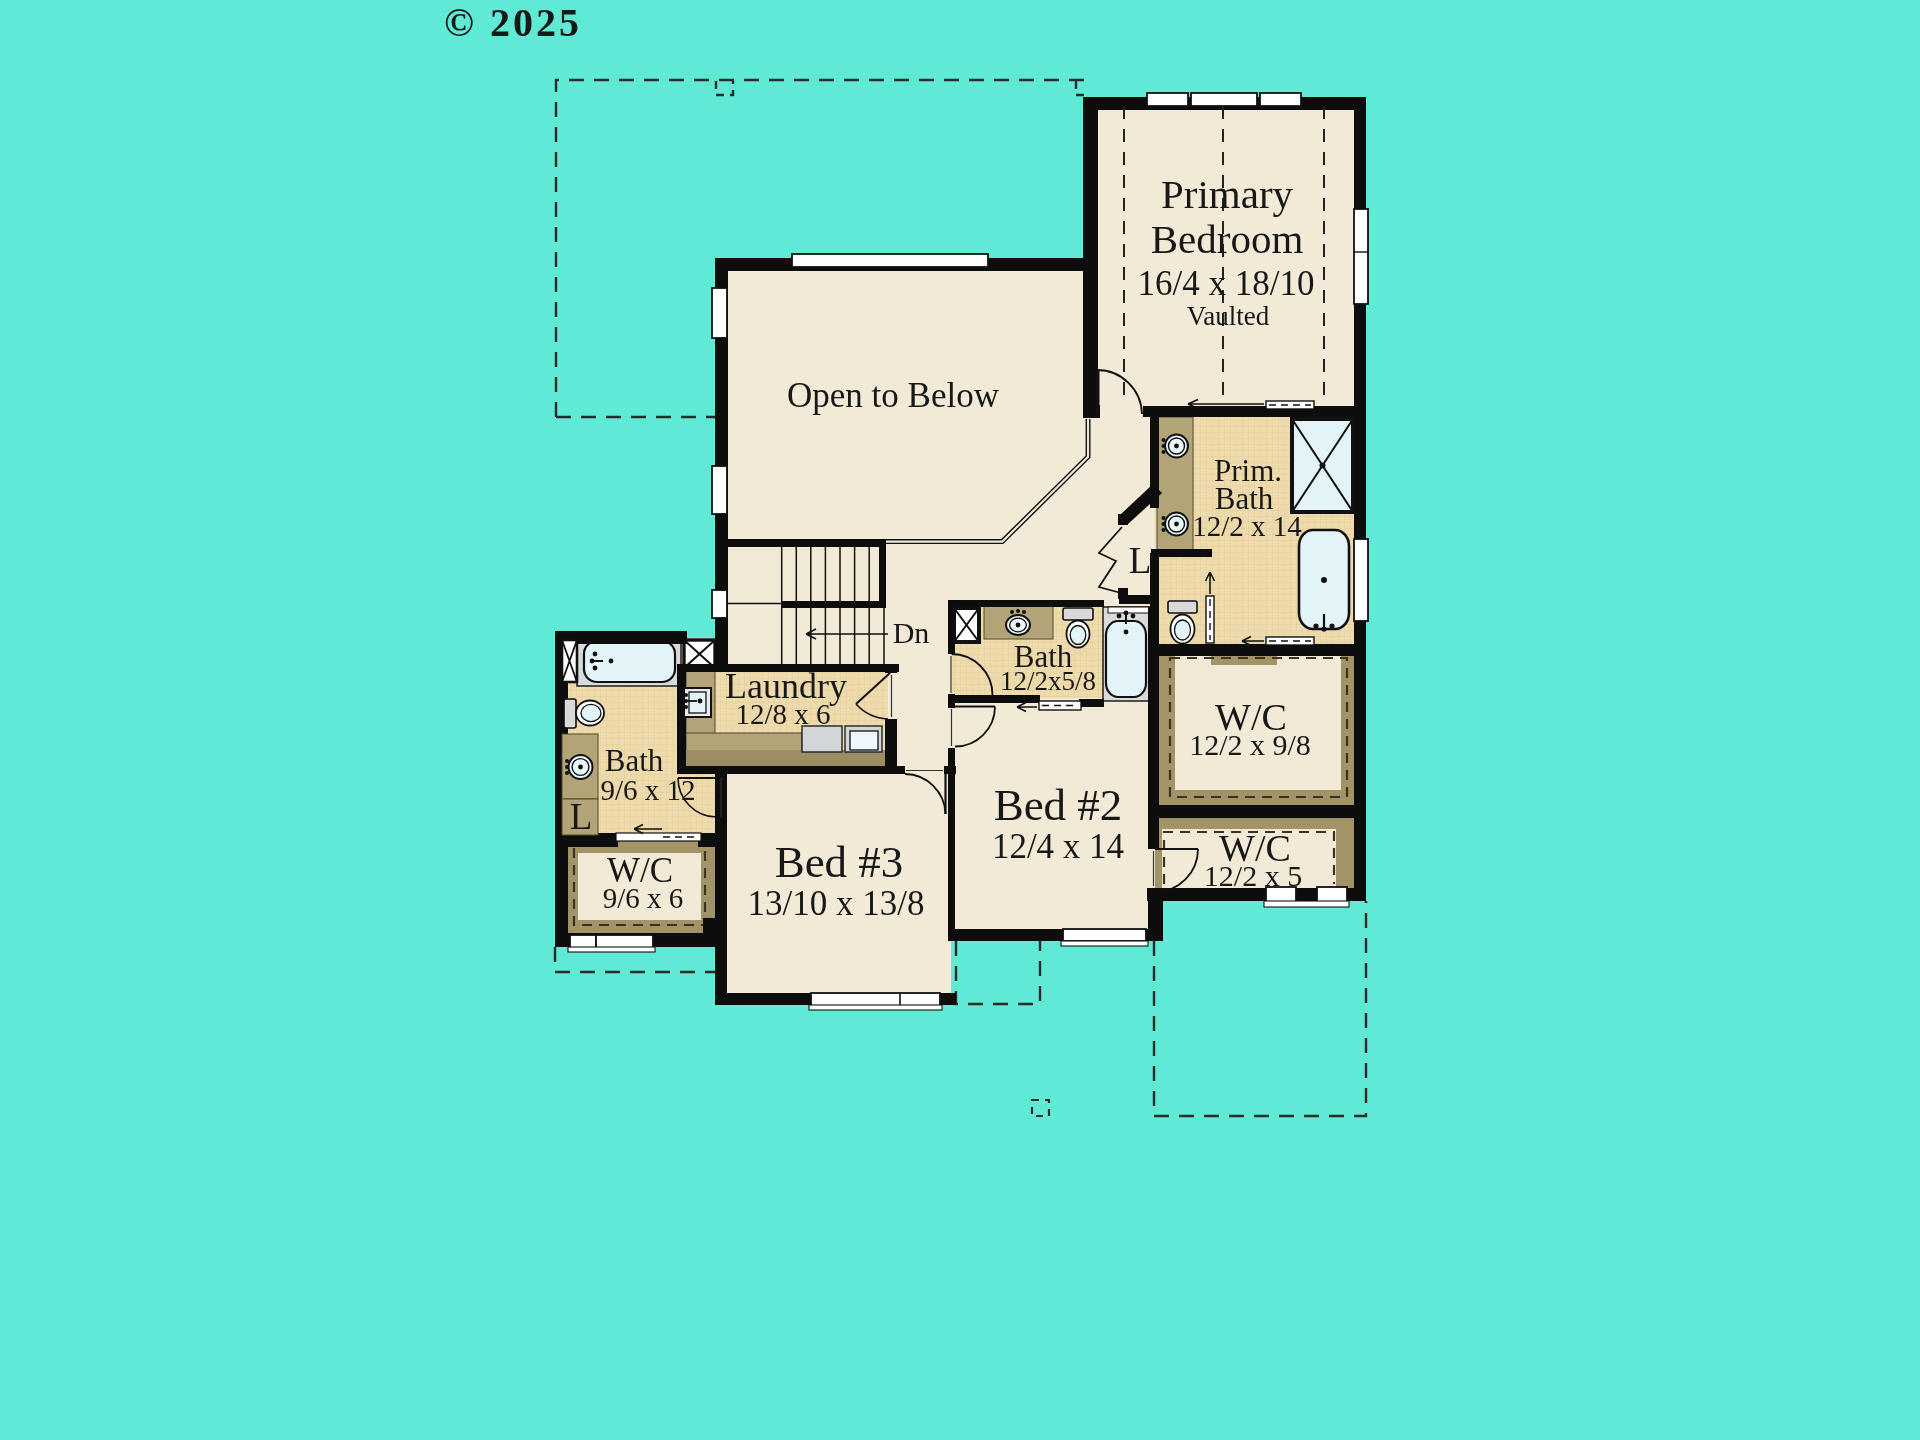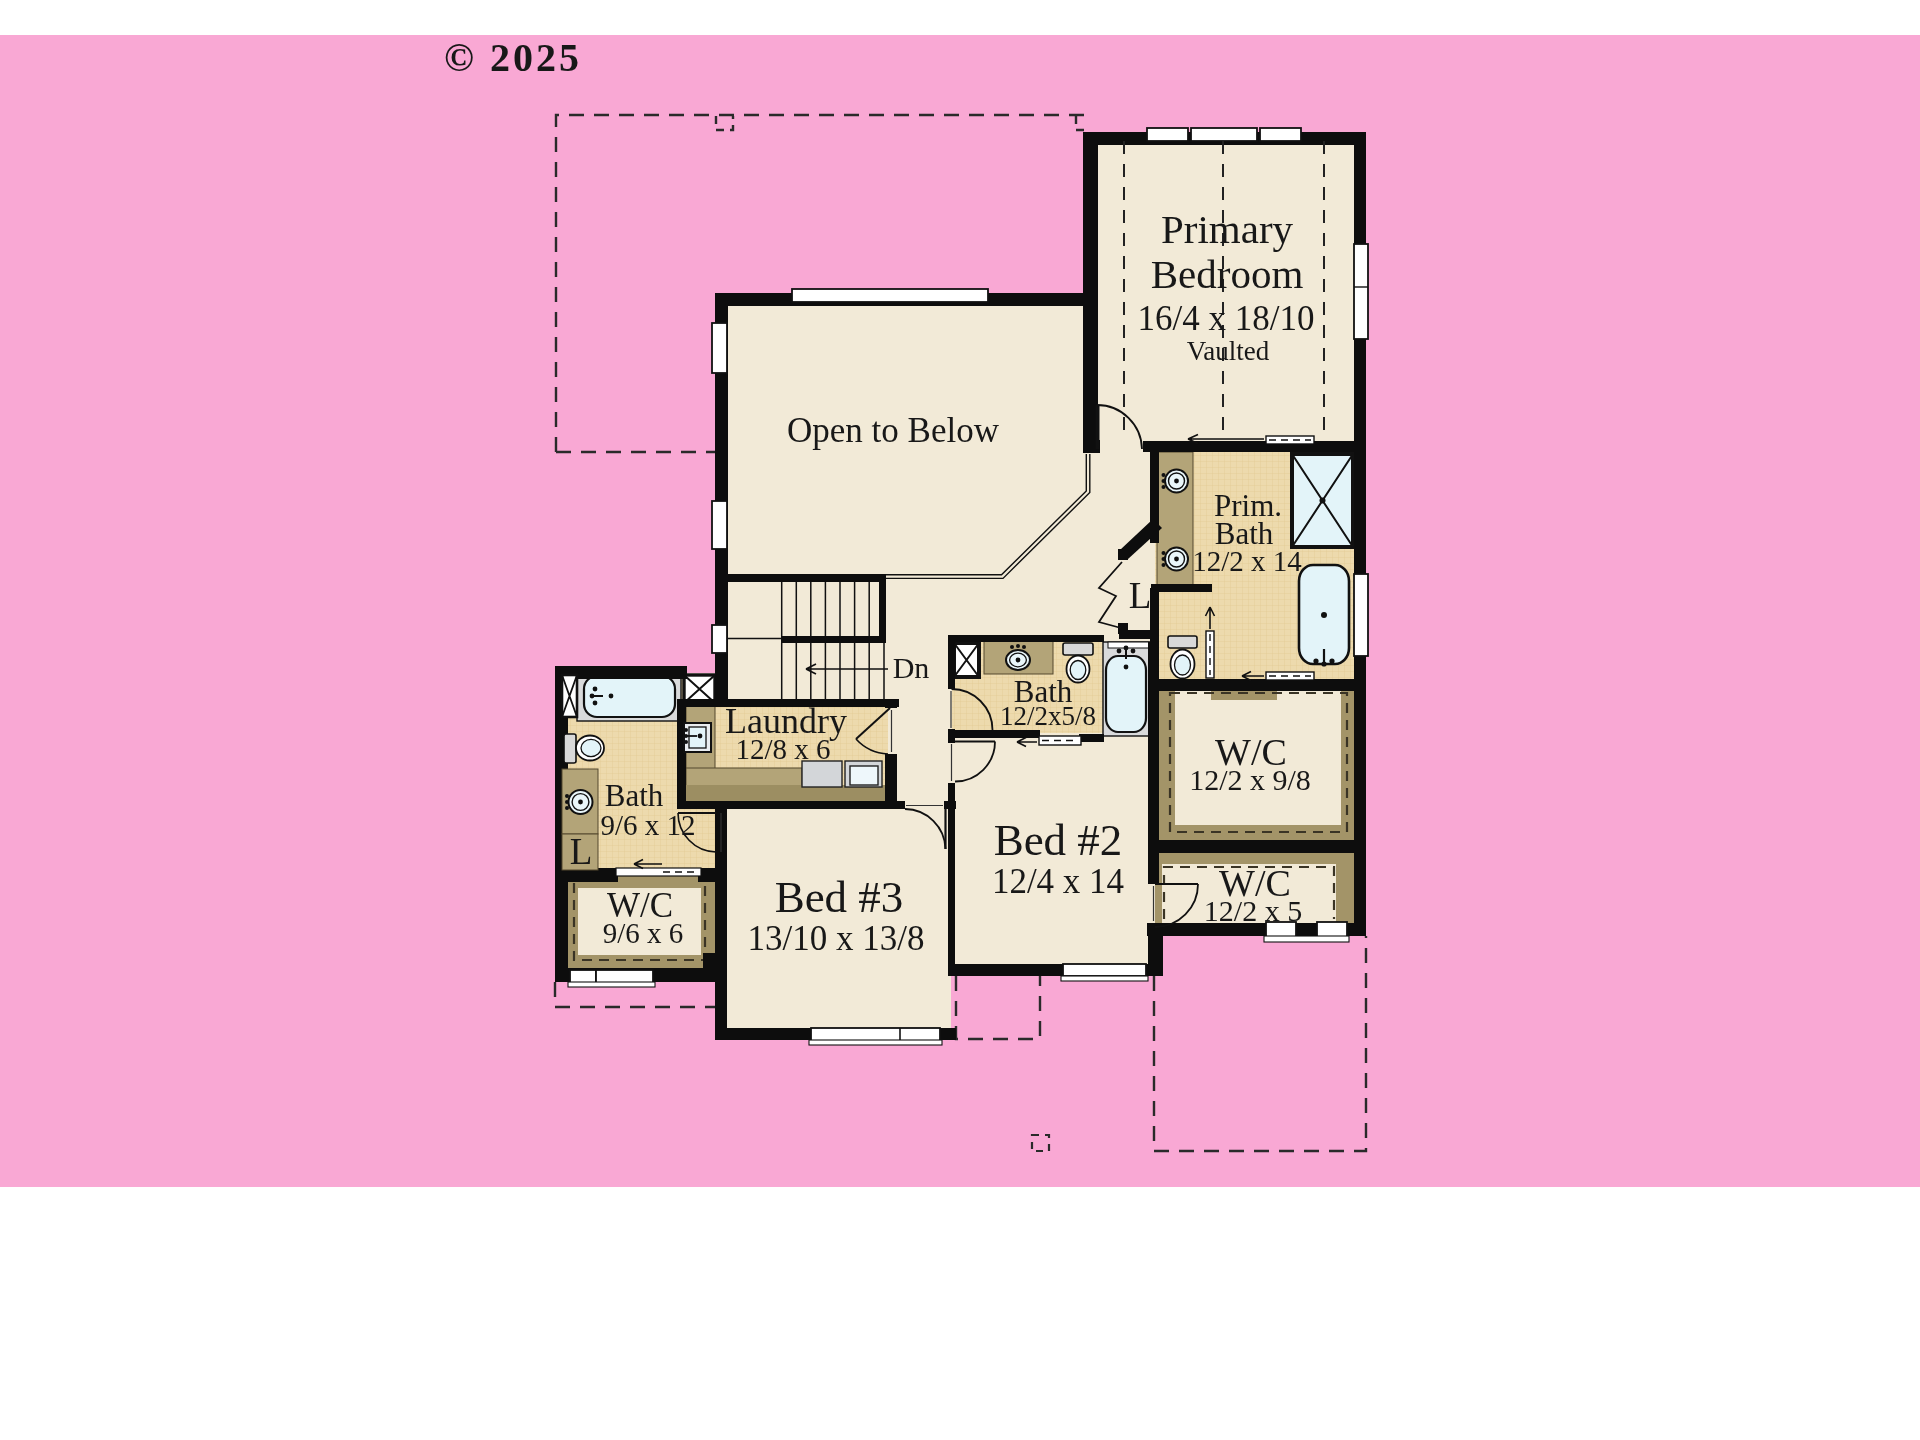--- a/index.html
+++ b/index.html
@@ -1,16 +1,16 @@
 <!DOCTYPE html>
 <html><head>
 <meta charset="utf-8">
 <style>
   html,body{margin:0;padding:0;background:#ffffff;}
-  .page{width:1920px;height:1152px;position:relative;background:#f9a8d4;overflow:hidden;margin-top:35px;}
+  .page{width:1920px;height:1440px;position:relative;background:#5eead4;overflow:hidden;}
   svg{position:absolute;left:0;top:0;}
   text{font-family:"Liberation Serif", serif;fill:#181818;}
 </style>
 </head>
 <body>
 <div class="page">
 <svg width="1920" height="1440" viewBox="0 0 1920 1440">
 <defs>
 <pattern id="tile" width="6" height="6" patternUnits="userSpaceOnUse">
   <rect width="6" height="6" fill="#eddaad"></rect>

